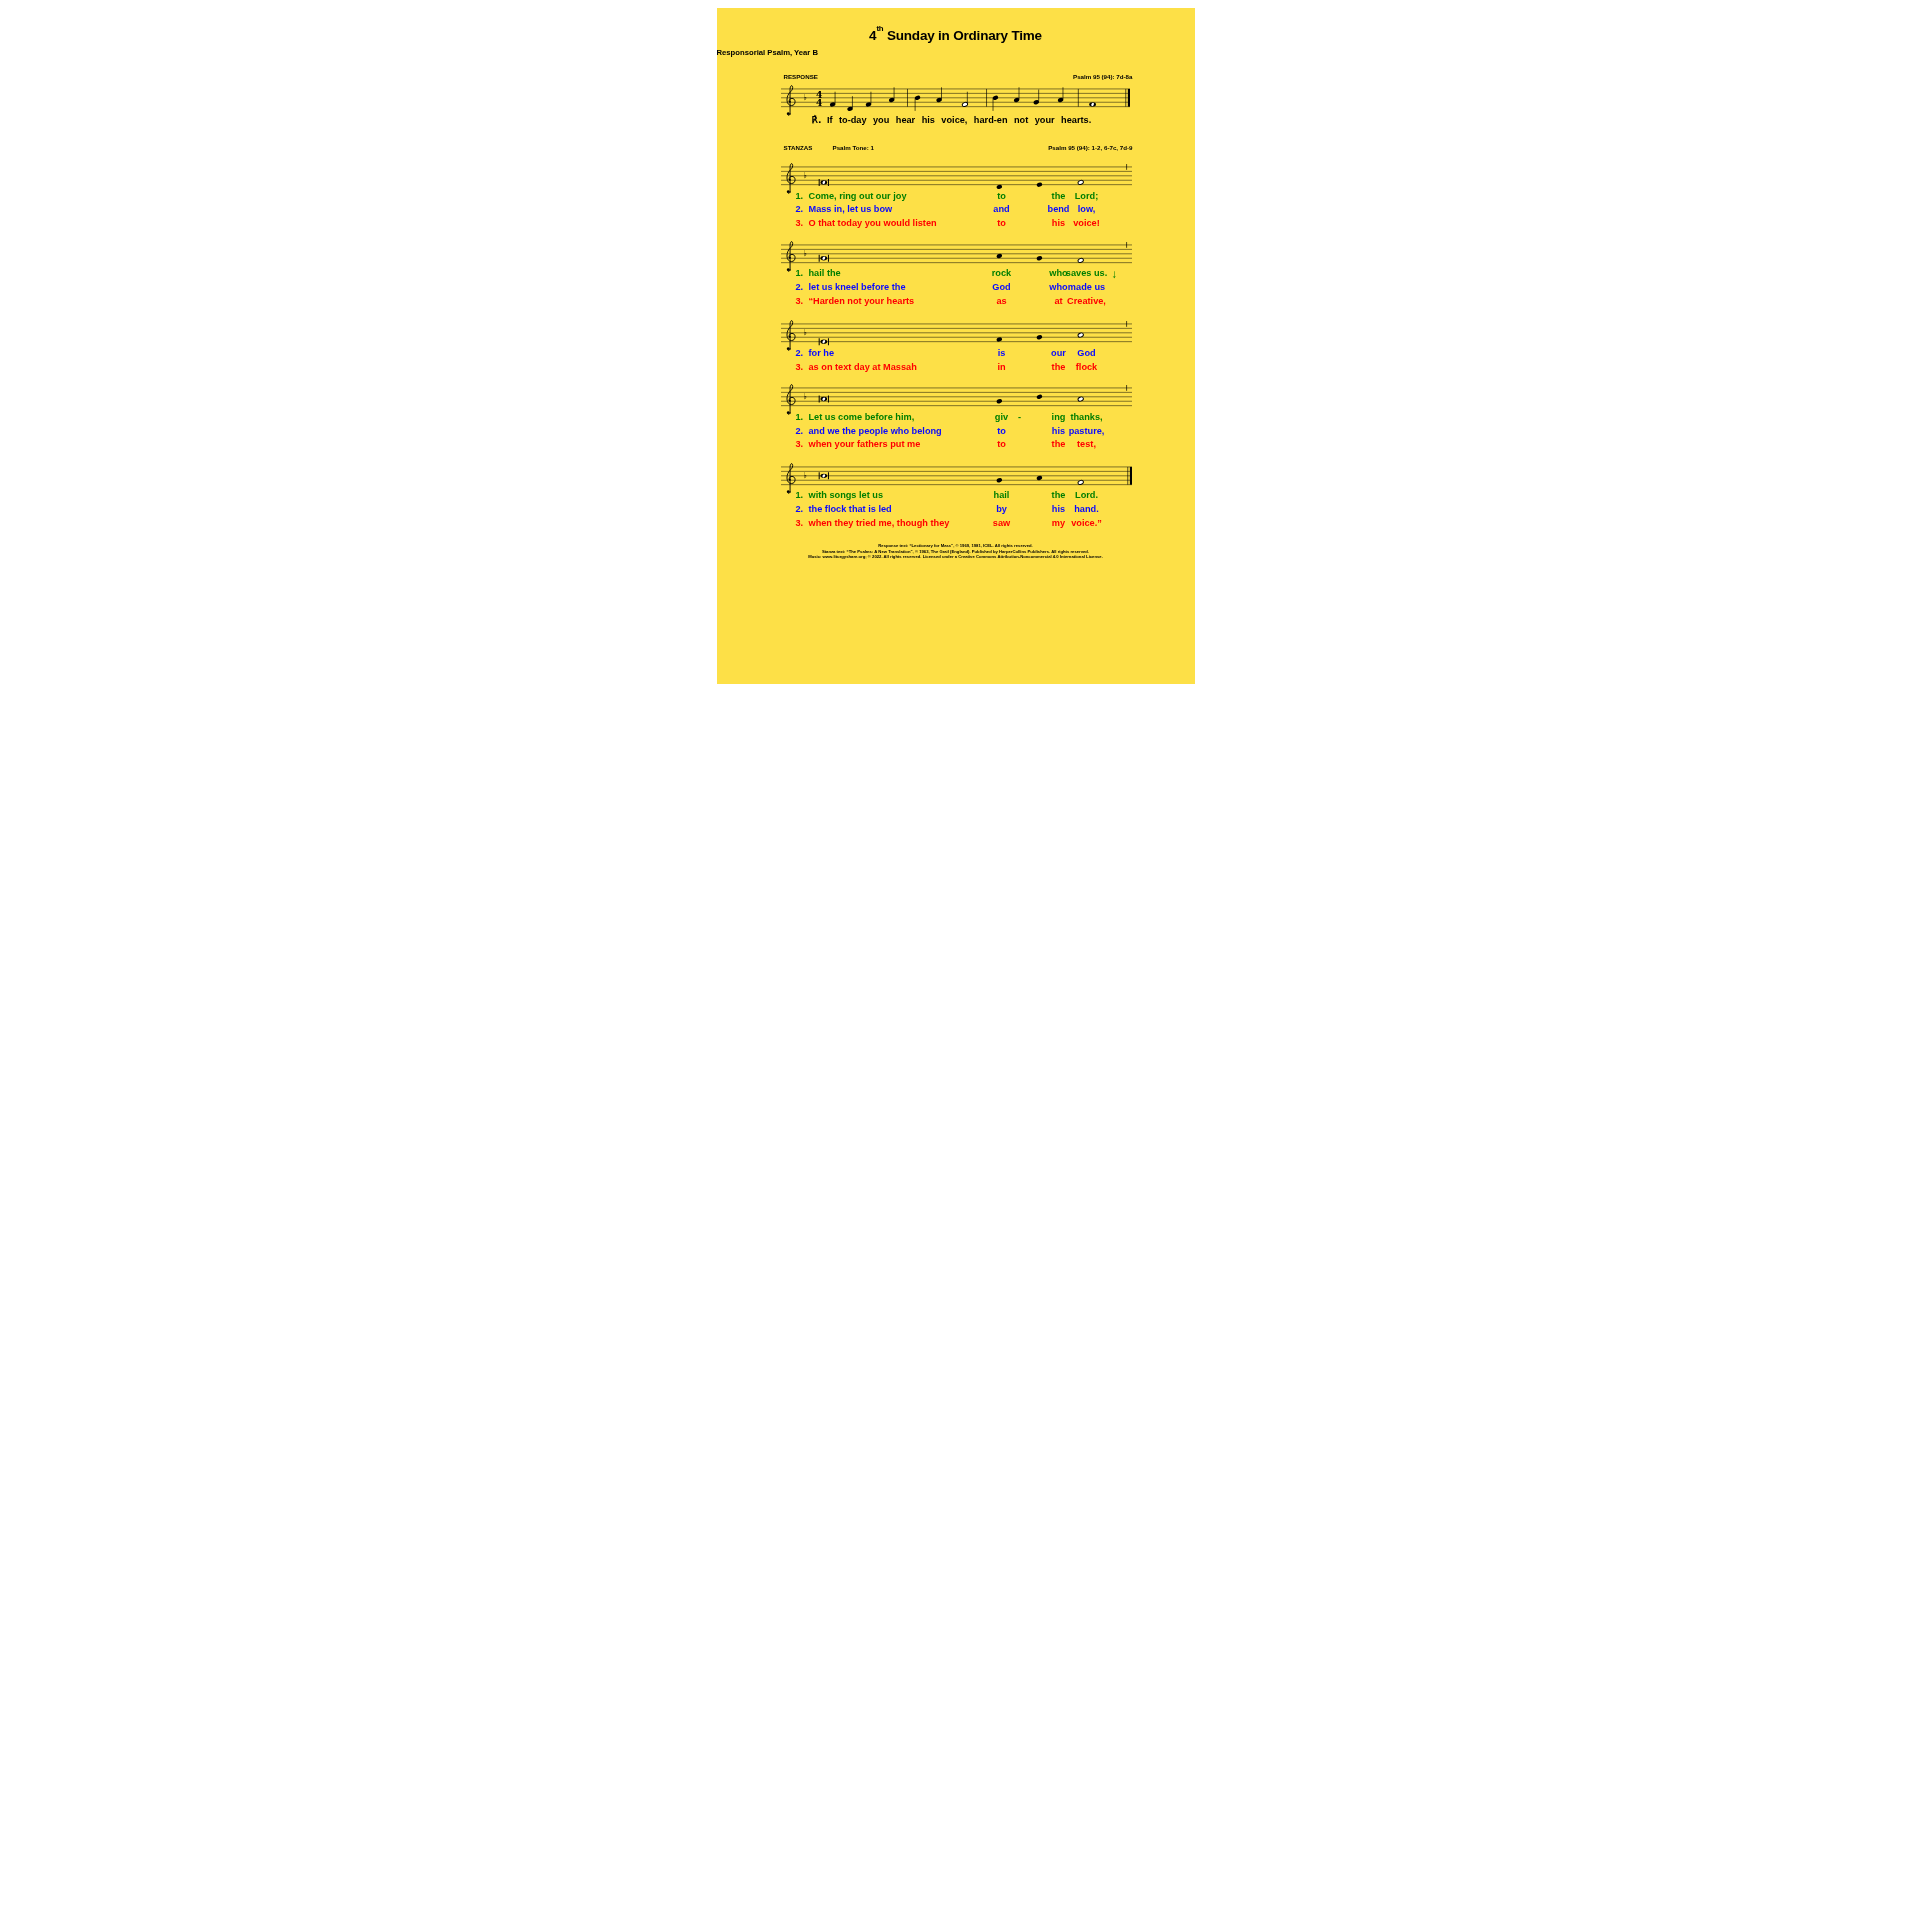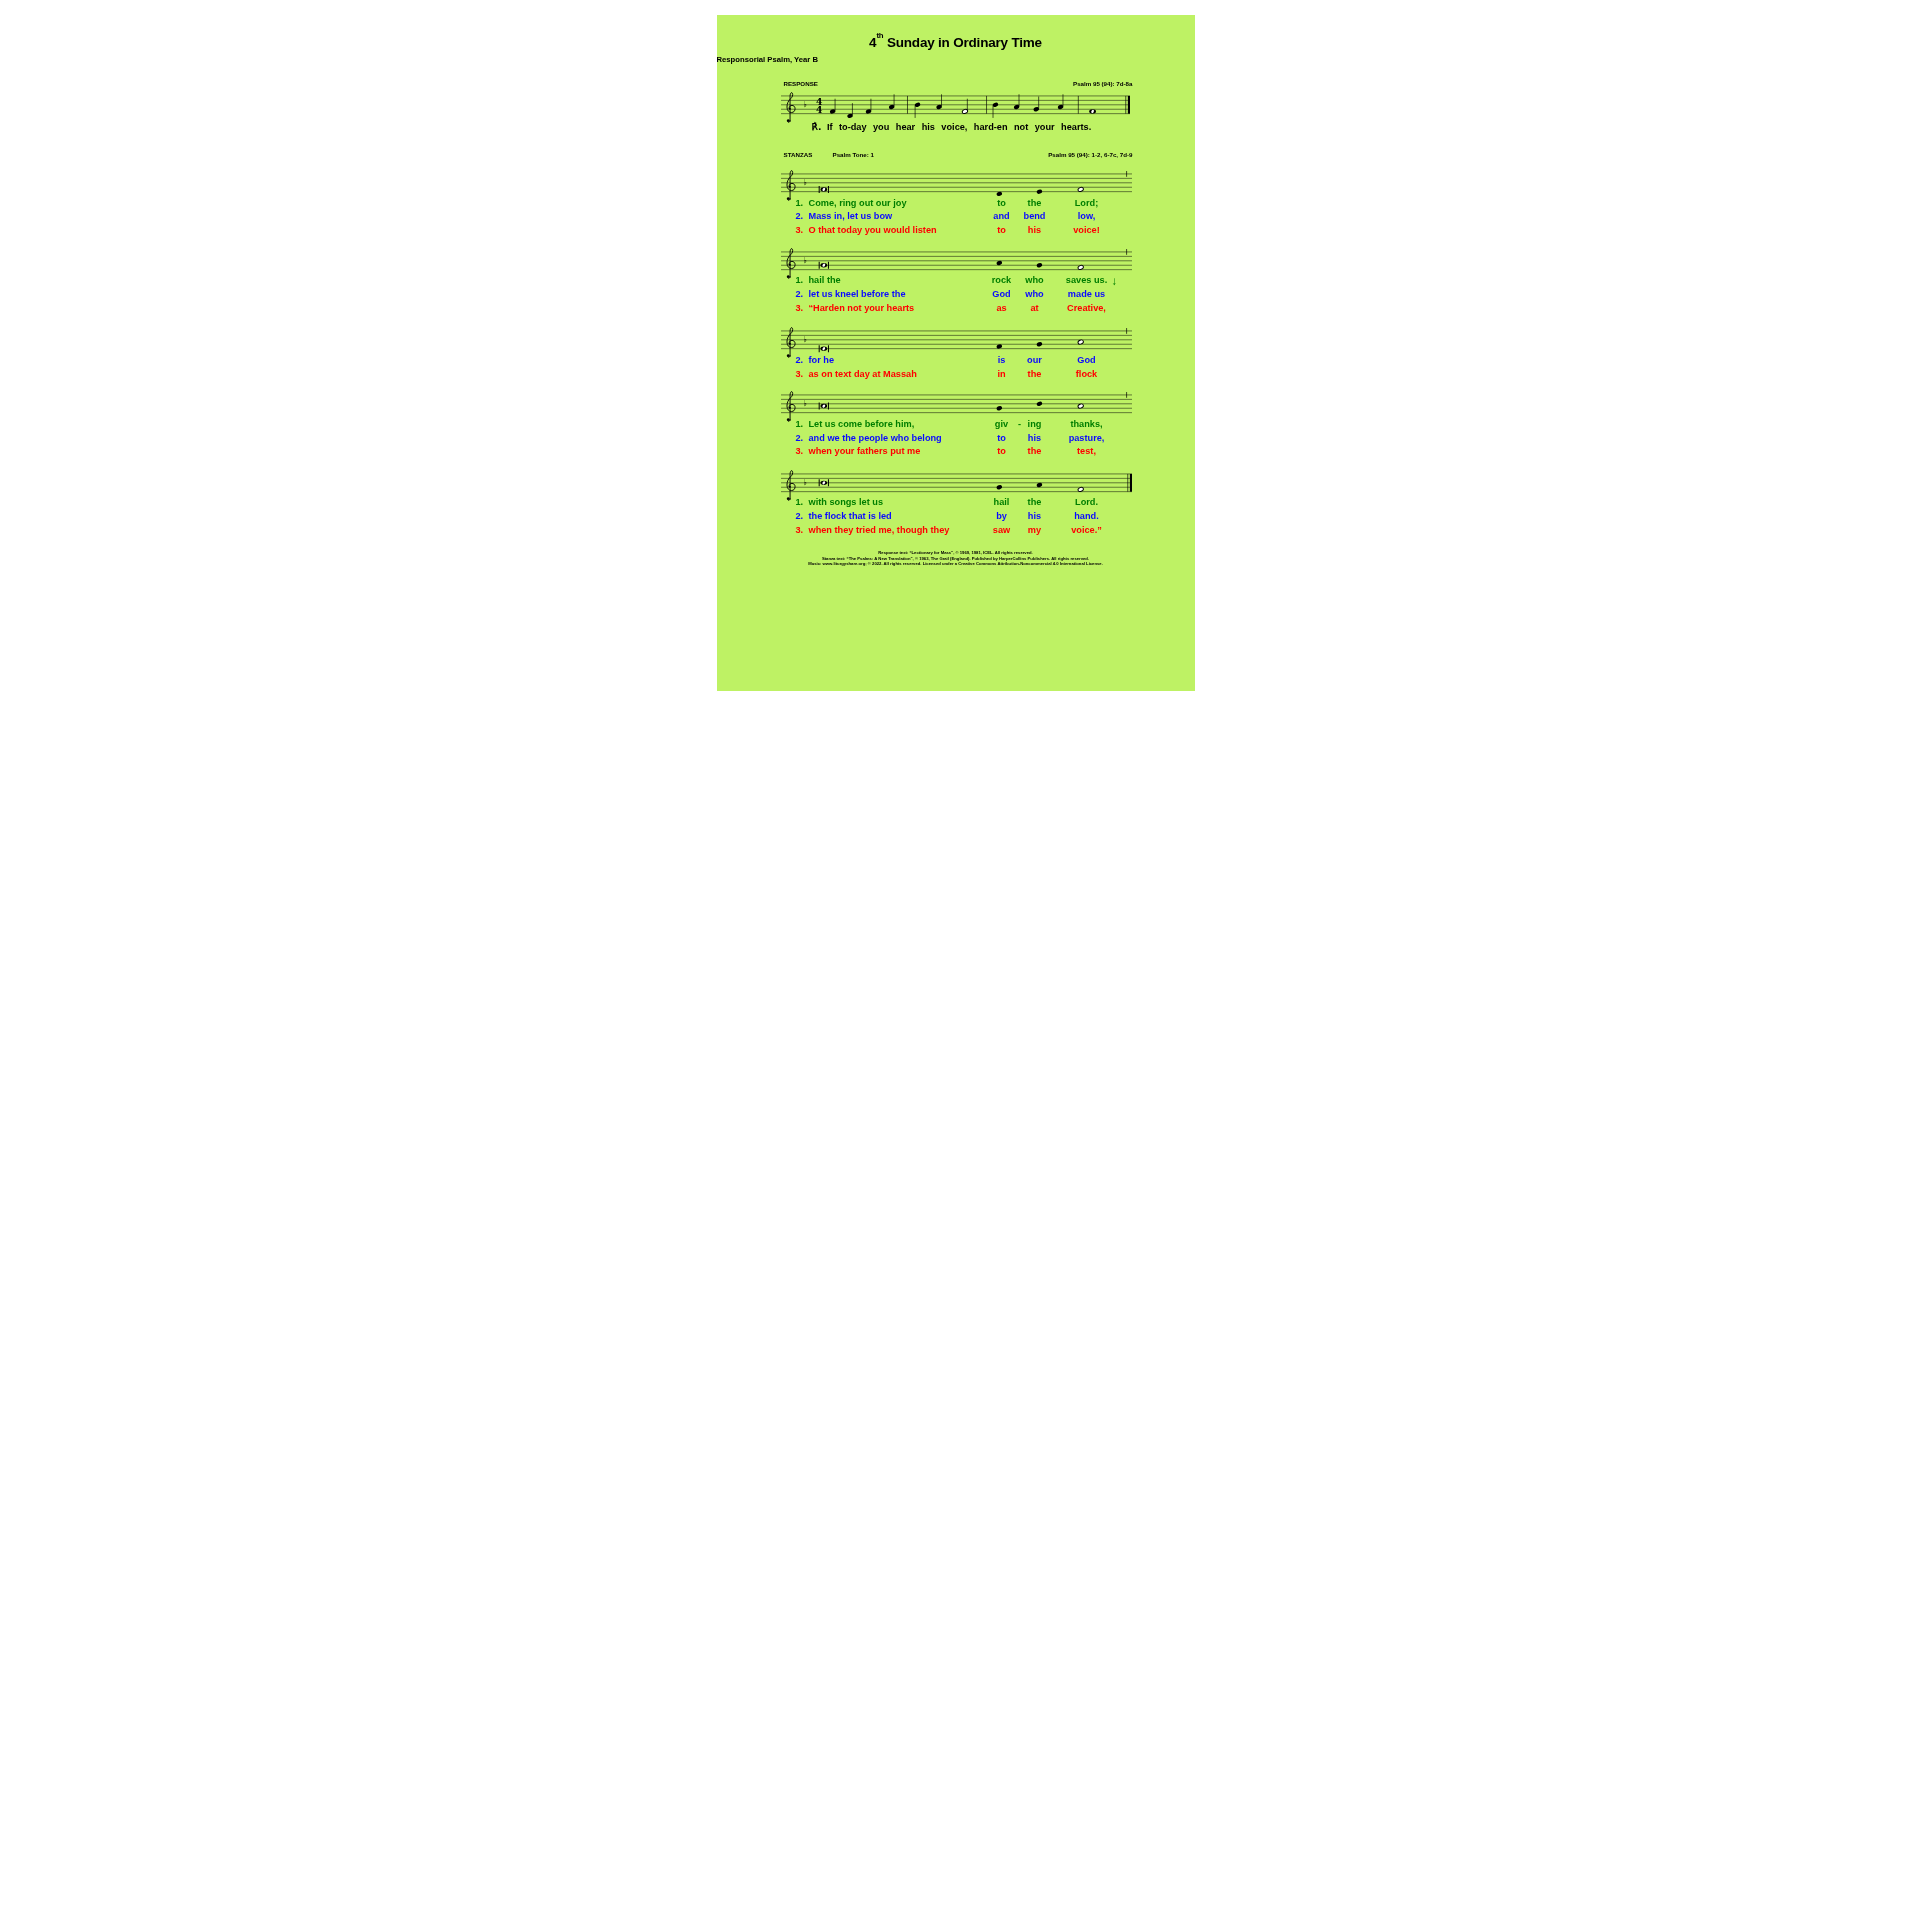--- a/index.html
+++ b/index.html
@@ -1,17 +1,17 @@
 <!DOCTYPE html>
 <html style="font-size:6.2px"><head>
 <meta charset="utf-8">
 <style>
   html,body{margin:0;padding:0;background:#ffffff;}
   .page{
-    position:relative;width:478px;height:676px;margin:15px auto;background:#bef264;
+    position:relative;width:478px;height:676px;margin:8px auto;background:#fde047;
     font-family:"Liberation Sans",sans-serif;color:#000;overflow:hidden;
   }
   .title{
     position:absolute;top:18.5px;left:0;width:100%;text-align:center;
     font-size:13.5px;font-weight:bold;letter-spacing:-0.2px;margin:0;
   }
   .title sup{font-size:0.58em;position:relative;top:-0.38em;}
   .subtitle{
     position:absolute;top:40px;left:0;width:100%;text-align:left;
     font-size:7.7px;font-weight:bold;margin:0;
@@ -26,21 +26,21 @@
     position:absolute;left:95px;top:106px;font-size:9.2px;font-weight:bold;
     word-spacing:3.9px;white-space:nowrap;
   }
   .rsym{margin-right:5.4px;font-family:"DejaVu Sans","Liberation Sans",sans-serif;}
   .lyric-line{position:absolute;left:0;width:478px;height:14px;font-size:9.2px;font-weight:bold;white-space:nowrap;}
   .lnum{position:absolute;left:79px;}
   .lmain{position:absolute;left:92px;}
   .lc{position:absolute;transform:translateX(-50%);text-align:center;}
   .lc1{left:285px;}
   .lcd{left:303px;}
-  .lc2{left:312px;padding-left:12px;}
+  .lc2{left:336px;padding-left:12px;}
   .lc3{left:370px;}
   .larrow{position:absolute;left:395px;top:-1.2px;font-size:11.6px;font-weight:bold;}
   .footer{position:absolute;top:535px;left:0;width:100%;text-align:center;
     font-size:4.2px;font-weight:bold;line-height:5.6px;}
 </style>
 </head>
 <body>
 
 <div class="page">
 

